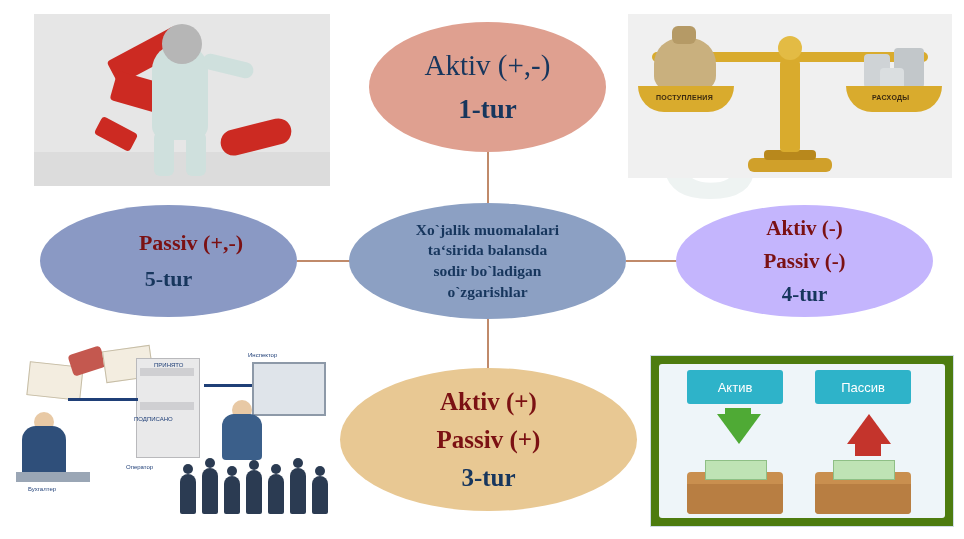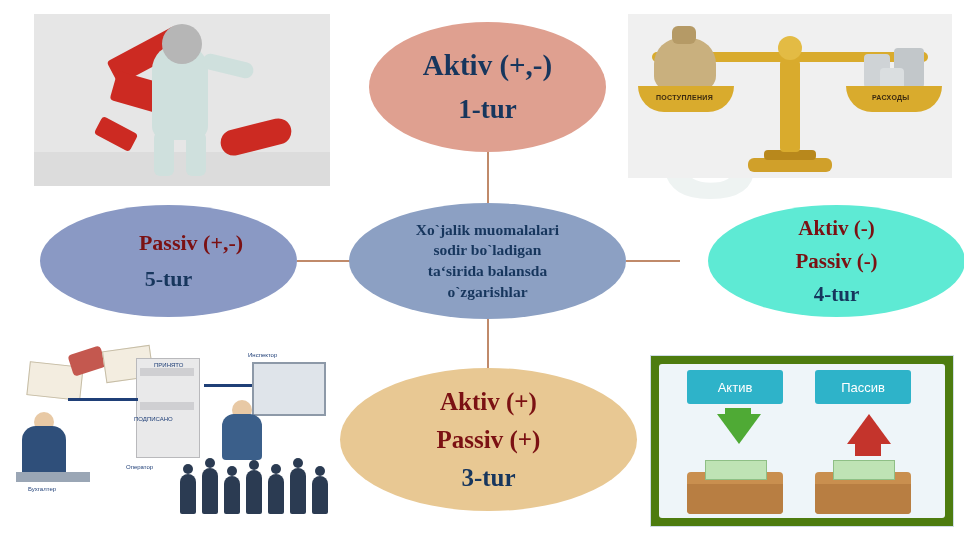--- a/index.html
+++ b/index.html
@@ -25,41 +25,41 @@
   
   .ell{
     position:absolute;border-radius:50%;
     display:flex;flex-direction:column;align-items:center;justify-content:center;
     text-align:center;
   }
   .ell-top{
     left:369px;top:22px;width:237px;height:130px;
     background:#dfa090;
   }
-  .ell-top .l1{font-size:29px;font-weight:bold;color:#17365d;line-height:1.15;}
+  .ell-top .l1{font-size:29px;font-weight:normal;color:#17365d;line-height:1.15;}
   .ell-top .l2{font-size:27px;font-weight:bold;color:#17365d;margin-top:12px;}
 
   .ell-left{
     left:40px;top:205px;width:257px;height:112px;
     background:#8a99c4;
   }
   .ell-left .l1{font-size:22px;font-weight:bold;color:#7b1113;margin-left:45px;}
   .ell-left .l2{font-size:22px;font-weight:bold;color:#17365d;margin-top:10px;}
 
   .ell-center{
     left:349px;top:203px;width:277px;height:116px;
     background:#8ca0c3;
   }
   .ell-center .ctext{
     font-size:15.5px;font-weight:bold;color:#17365d;line-height:1.33;
   }
 
   .ell-right{
-    left:708px;top:205px;width:257px;height:112px;
-    background:#5eead4;
+    left:676px;top:205px;width:257px;height:112px;
+    background:#c4b5fd;
   }
   .ell-right .l1{font-size:21px;font-weight:bold;color:#7b1113;}
   .ell-right .l2{font-size:21px;font-weight:bold;color:#7b1113;margin-top:8px;}
   .ell-right .l3{font-size:21px;font-weight:bold;color:#17365d;margin-top:8px;}
 
   .ell-bottom{
     left:340px;top:368px;width:297px;height:143px;
     background:#e8c893;
   }
   .ell-bottom .l1{font-size:25px;font-weight:bold;color:#7b1113;}
@@ -246,22 +246,22 @@
     <div class="l2">1-tur</div>
   </div>
 
   <div class="ell ell-left">
     <div class="l1">Passiv (+,-)</div>
     <div class="l2">5-tur</div>
   </div>
 
   <div class="ell ell-center">
     <div class="ctext">Xo`jalik muomalalari</div>
+    <div class="ctext">ta‘sirida balansda</div>
     <div class="ctext">sodir bo`ladigan</div>
-    <div class="ctext">ta‘sirida balansda</div>
     <div class="ctext">o`zgarishlar</div>
   </div>
 
   <div class="ell ell-right">
     <div class="l1">Aktiv (-)</div>
     <div class="l2">Passiv (-)</div>
     <div class="l3">4-tur</div>
   </div>
 
   <div class="ell ell-bottom">

